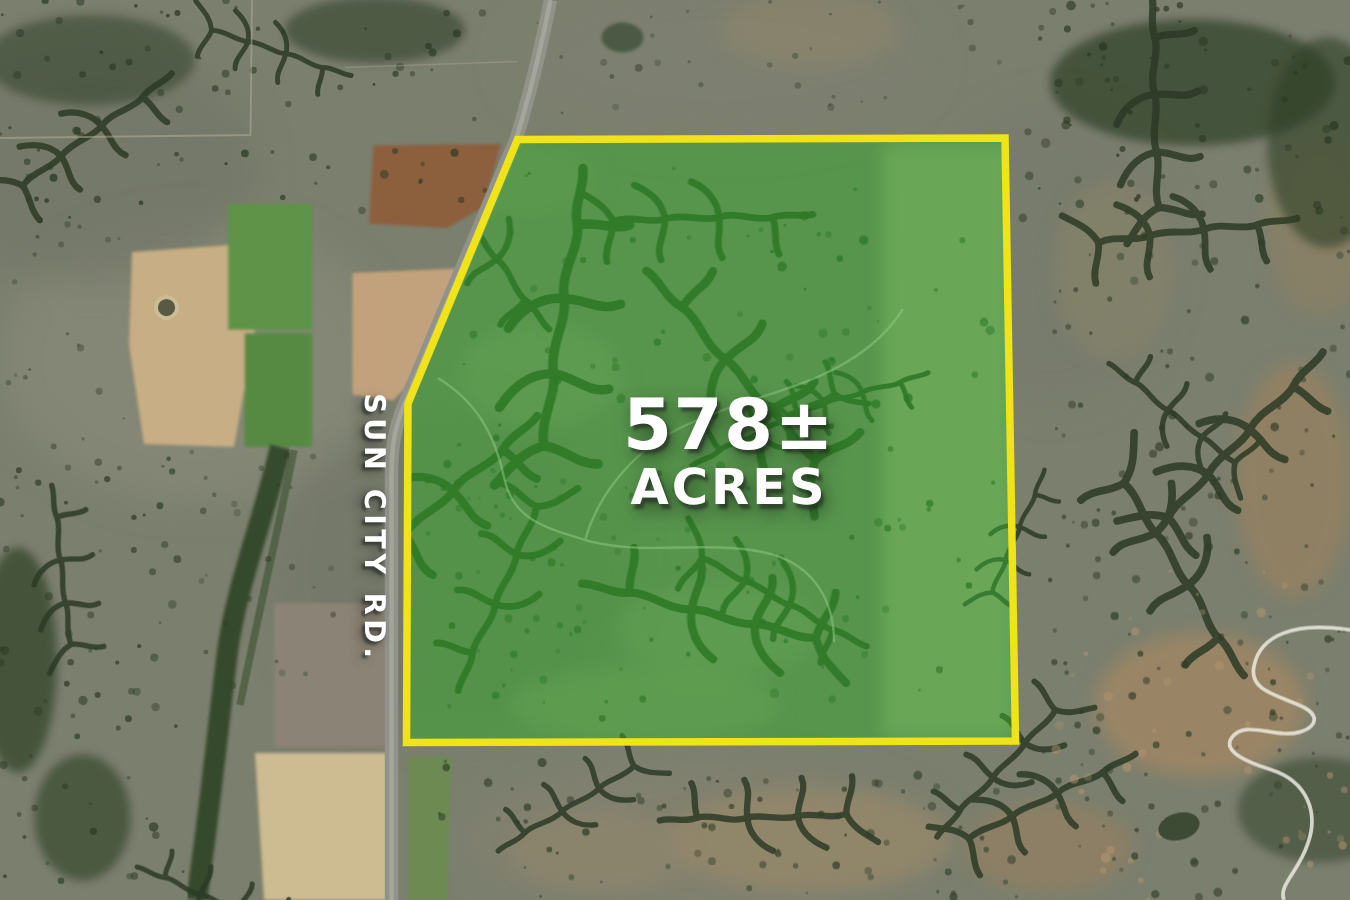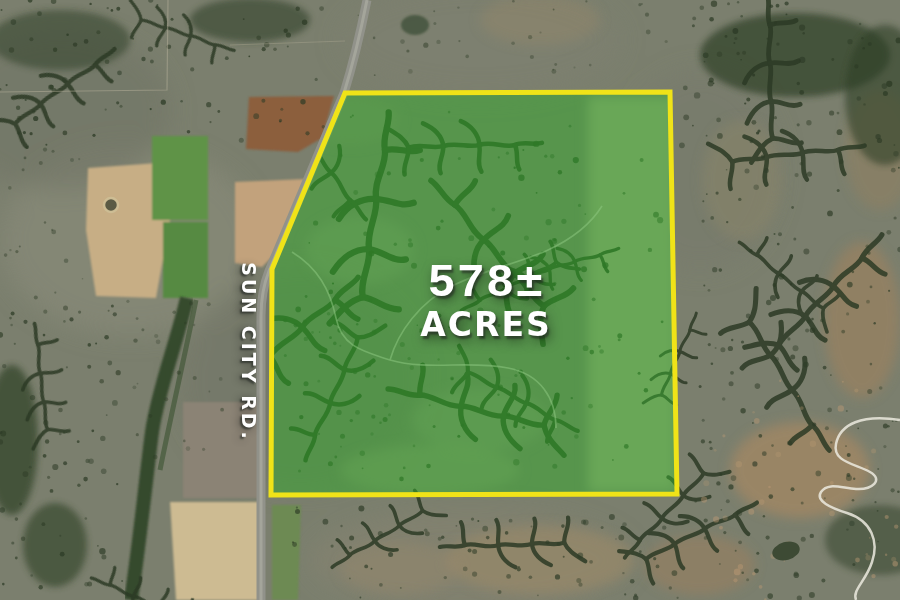--- a/index.html
+++ b/index.html
@@ -3,21 +3,21 @@
 <meta charset="utf-8">
 <style>
   html,body{margin:0;padding:0;width:900px;height:600px;overflow:hidden;background:#7b7f6e;}
   .stage{position:relative;width:900px;height:600px;overflow:hidden;
          font-family:"DejaVu Sans","Liberation Sans",sans-serif;}
   .stage svg.map{position:absolute;left:0;top:0;}
   .acreage{position:absolute;left:486px;top:301px;transform:translate(-50%,-50%);
            text-align:center;color:#ffffff;font-weight:bold;line-height:1.02;
            letter-spacing:1px;white-space:nowrap;
            text-shadow:2px 3px 2px rgba(35,40,35,.6),3px 5px 12px rgba(0,0,0,.5);}
-  .acreage .val{font-size:47px;font-family:Liberation Mono, monospace;}
+  .acreage .val{font-size:47px;}
   .acreage .unit{font-size:33px;letter-spacing:2px;}
   .road-label{position:absolute;left:249px;top:352px;
               transform:translate(-50%,-50%) rotate(90deg);
               color:#ffffff;font-weight:bold;font-size:19px;letter-spacing:3px;
               white-space:nowrap;
               text-shadow:2px 2px 2px rgba(35,40,35,.65),2px 3px 8px rgba(0,0,0,.45);}
 </style>
 </head>
 <body>
 

